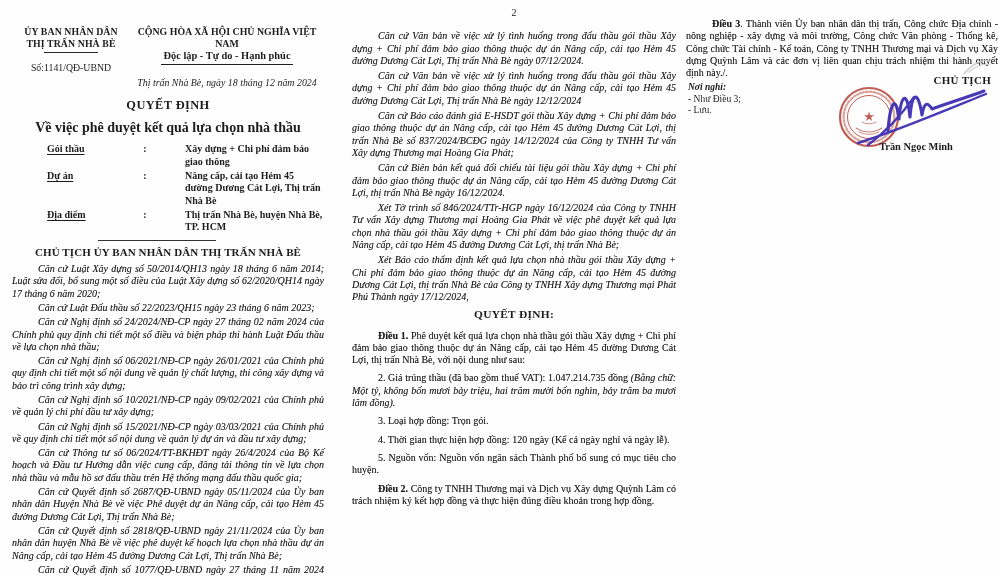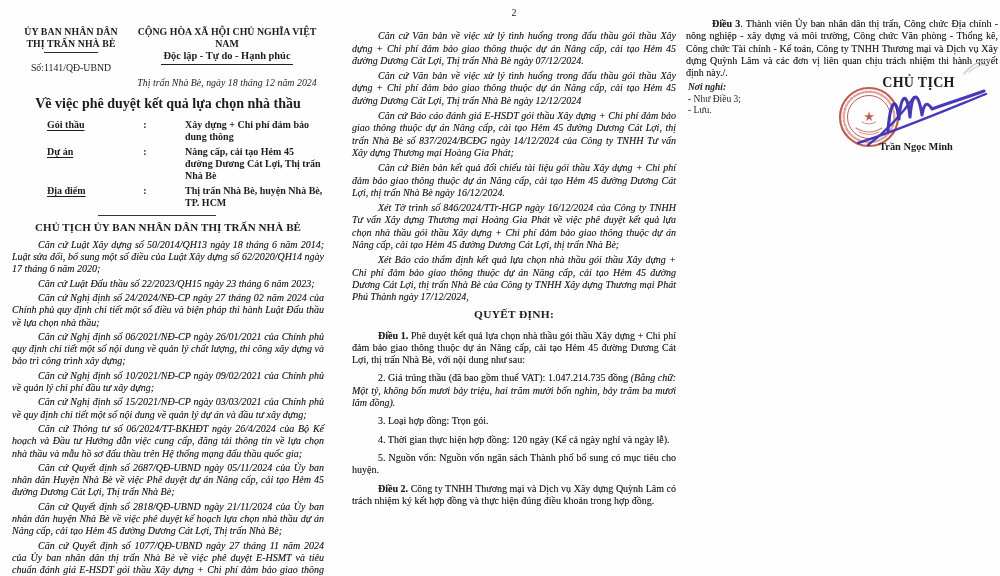--- a/index.html
+++ b/index.html
@@ -44,21 +44,21 @@
   .authority{text-align:center;font-weight:bold;font-size:11px;margin-bottom:4px;letter-spacing:.1px;}
 
   
   .page-number{text-align:center;margin-top:7px;font-size:10px;}
   .page2 .recitals{margin-top:11px;}
   .decide-heading{text-align:center;font-weight:bold;font-size:11.4px;letter-spacing:.3px;margin:0 0 9px;}
 
   
   .recipients{position:absolute;left:2px;top:82px;font-size:9.5px;line-height:11.5px;}
   .recipients-label{font-weight:bold;font-style:italic;}
-  .sign-title{position:absolute;left:160px;top:74px;width:145px;text-align:center;font-weight:bold;font-size:14px;letter-spacing:.3px;}
+  .sign-title{position:absolute;left:160px;top:74px;width:145px;text-align:right;font-weight:bold;font-size:11px;letter-spacing:.3px;}
   .seal-svg{position:absolute;left:150px;top:84px;opacity:.82;}
   .sig-svg{position:absolute;left:158px;top:79px;opacity:.94;}
   .paraph-svg{position:absolute;left:276px;top:57px;opacity:.9;}
   .sign-name{position:absolute;left:150px;top:141px;width:160px;text-align:center;font-weight:bold;font-size:10.4px;}
 </style>
 </head>
 <body>
 
 <div class="canvas">
 
@@ -70,27 +70,28 @@
         <div class="mini-rule"></div>
         <div class="doc-no">Số:1141/QĐ-UBND</div>
       </div>
       <div class="head-right">
         <div class="motto1">CỘNG HÒA XÃ HỘI CHỦ NGHĨA VIỆT NAM</div>
         <div><span class="motto2">Độc lập - Tự do - Hạnh phúc</span></div>
         <div class="dateline">Thị trấn Nhà Bè, ngày 18 tháng 12 năm 2024</div>
       </div>
     </div>
 
+    <div class="doc-title">QUYẾT ĐỊNH</div>
     <div class="doc-subtitle">Về việc phê duyệt kết quả lựa chọn nhà thầu</div>
 
     <div class="info">
       <div class="info-row">
         <span class="info-label">Gói thầu</span>
         <span class="info-sep">:</span>
-        <span class="info-value">Xây dựng + Chi phí đảm bảo dung thông</span>
+        <span class="info-value">Xây dựng + Chi phí đảm bảo giao thông</span>
       </div>
       <div class="info-row">
         <span class="info-label">Dự án</span>
         <span class="info-sep">:</span>
         <span class="info-value">Nâng cấp, cải tạo Hẻm 45 đường Dương Cát Lợi, Thị trấn Nhà Bè</span>
       </div>
       <div class="info-row">
         <span class="info-label">Địa điểm</span>
         <span class="info-sep">:</span>
         <span class="info-value">Thị trấn Nhà Bè, huyện Nhà Bè, TP. HCM</span>

